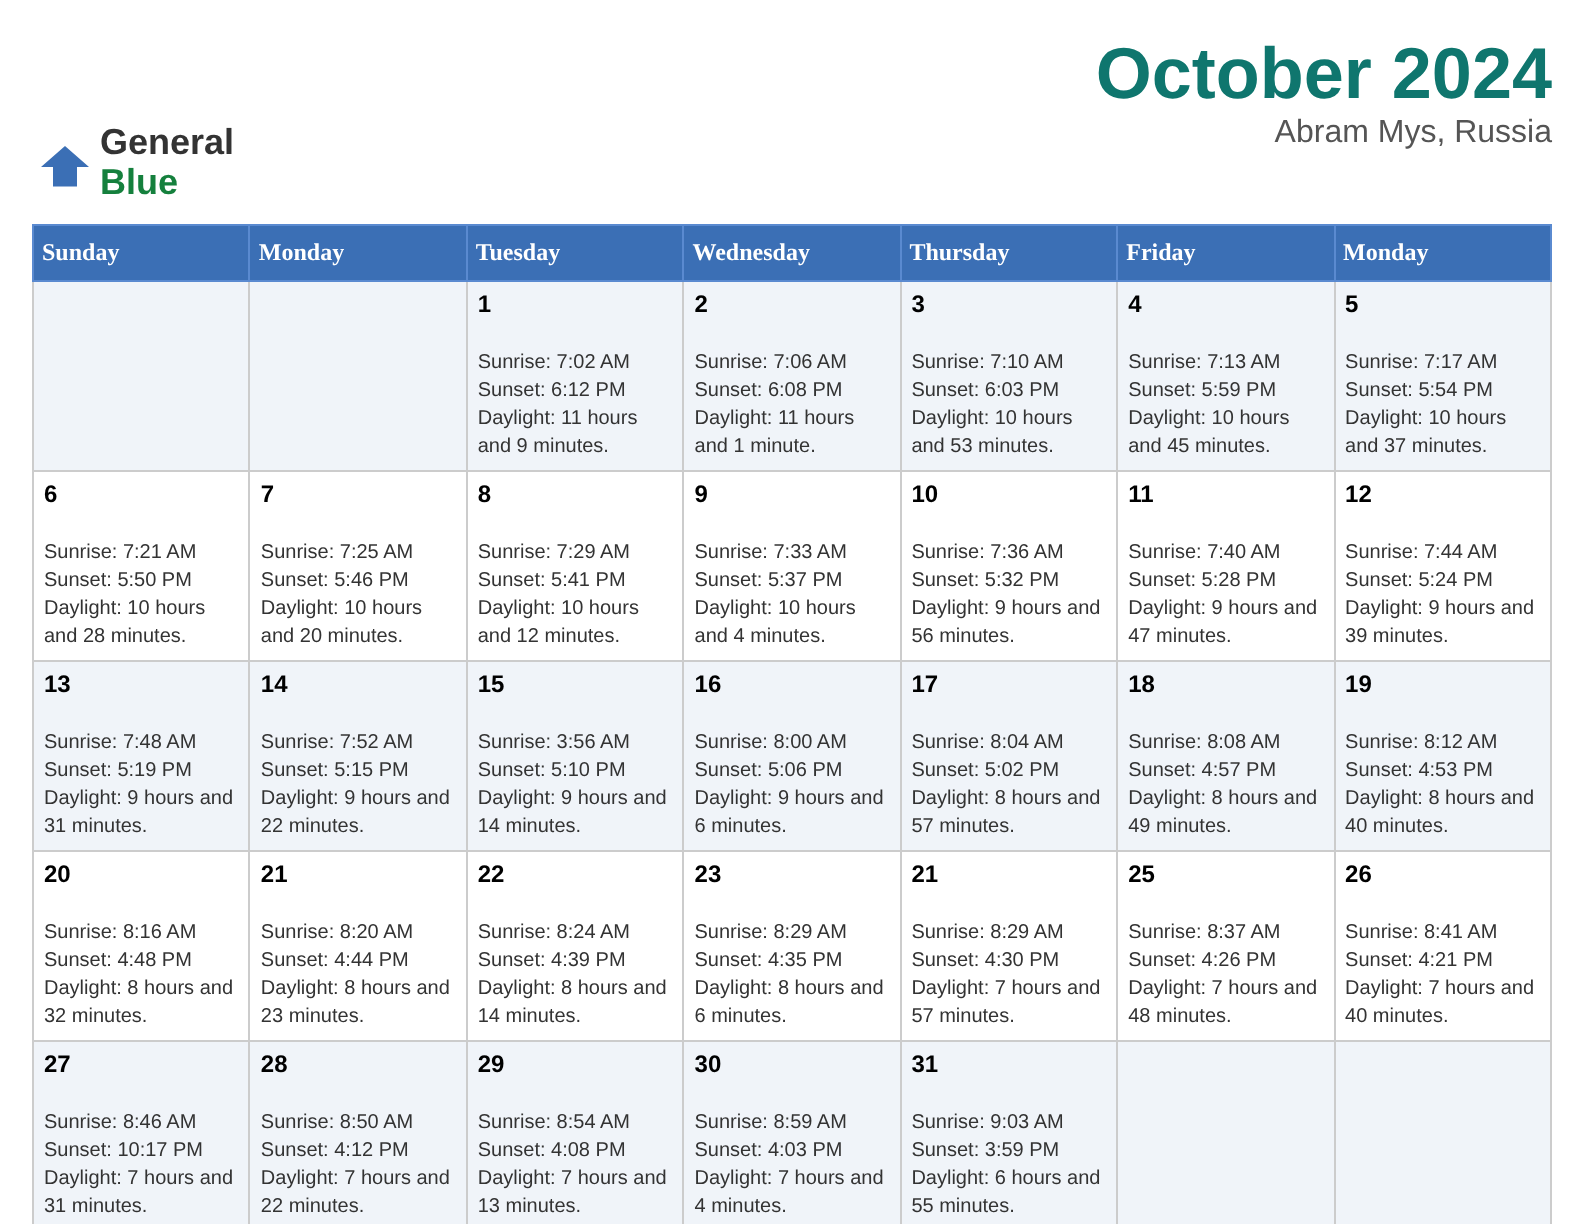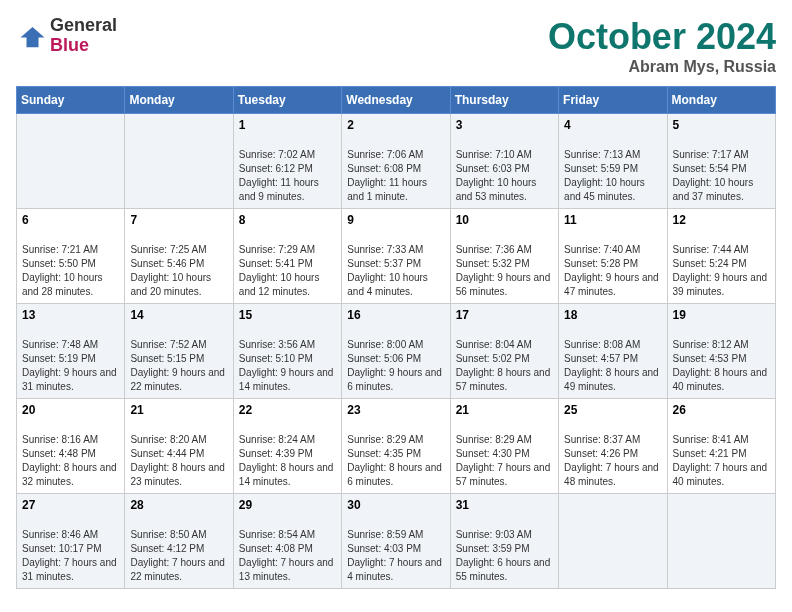--- a/index.html
+++ b/index.html
@@ -13,20 +13,21 @@
     .header {
       display: flex;
       justify-content: space-between;
       align-items: flex-start;
       margin-bottom: 10px;
     }
     .logo {
       display: flex;
       align-items: center;
       gap: 4px;
+      margin-top: 46px;
     }
     .logo-text {
       font-size: 18px;
       font-weight: bold;
       color: #333;
       line-height: 1.1;
     }
     .logo-icon {
       width: 30px;
       height: 30px;
@@ -35,30 +36,30 @@
       text-align: right;
     }
     .month-title {
       font-size: 36px;
       font-weight: bold;
       color: #0f766e;
     }
     .subtitle {
       font-size: 16px;
       color: #555;
-      font-weight: bold;
     }
     table {
       width: 100%;
       border-collapse: collapse;
       font-size: 11px;
     }
     thead tr {
       background-color: #3b6fb5;
       color: #fff;
+      font-family: Liberation Serif, serif;
     }
     thead th {
       padding: 6px 4px;
       text-align: left;
       font-size: 12px;
       font-weight: bold;
       border: 1px solid #5a8ad0;
     }
     tbody tr {
       vertical-align: top;
@@ -95,21 +96,21 @@
 </head>
 <body>
 
 <div class="header">
   <div class="logo">
     <svg class="logo-icon" viewBox="0 0 40 40">
       <polygon points="22,8 38,22 30,22 30,35 14,35 14,22 6,22" fill="#3b6fb5"></polygon>
     </svg>
     <div class="logo-text">
       <div>General</div>
-      <div style="color:#be185d;">Blue</div>
+      <div style="color:#15803d;">Blue</div>
     </div>
   </div>
   <div class="title-block">
     <div class="month-title">October 2024</div>
     <div class="subtitle">Abram Mys, Russia</div>
   </div>
 </div>
 
 <table>
   <thead>

